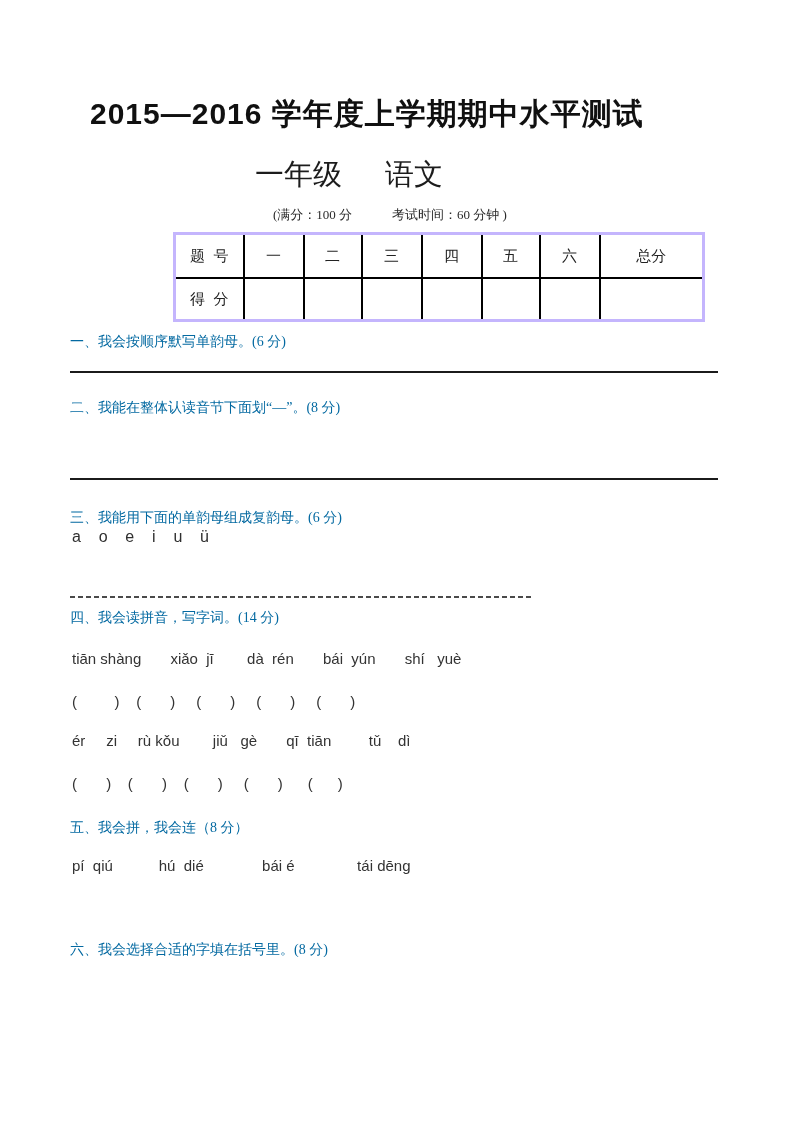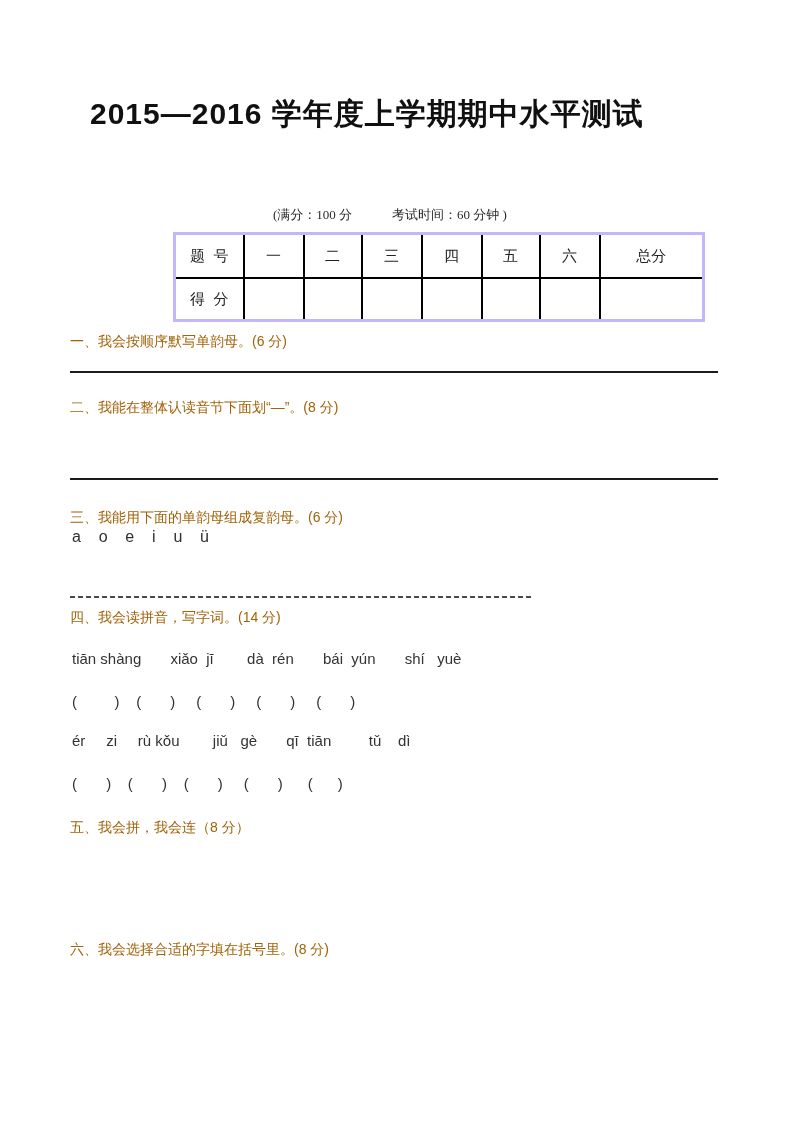--- a/index.html
+++ b/index.html
@@ -26,22 +26,22 @@
     table-layout:fixed;width:529px;
   }
   table.score{border:3px solid #c4b5fd;}
   table.score td{
     border:2px solid #000;text-align:center;vertical-align:middle;
     font-size:15px;color:#222;white-space:pre;padding:0;
   }
   tr.row-head td{height:42px;}
   tr.row-score td{height:40px;}
   .heading{
-    left:70px;font-size:14px;color:#a16207;
-    font-family:Liberation Sans, sans-serif;
+    left:70px;font-size:14px;color:#0369a1;
+    font-family:Liberation Serif, serif;
   }
   .pinyin{
     left:72px;font-size:15px;color:#333333;
     font-family:"Liberation Sans","DejaVu Sans",sans-serif;
   }
   .vowels{left:72px;font-size:16px;color:#2f2f2f;}
   .parens{left:72px;font-size:15px;color:#333333;}
   .hanzi-opts{
     left:72px;font-size:15px;color:#3a3a3a;
     font-family:"Liberation Serif","DejaVu Serif",serif;
@@ -55,20 +55,24 @@
     background:repeating-linear-gradient(90deg,#4a4a4a 0 5px,transparent 5px 8px);
   }
 </style>
 </head>
 <body>
 
 <div class="page">
 
   <div class="abs title">2015—2016 学年度上学期期中水平测试</div>
 
+  <div class="abs subtitle">
+    <span>一年级</span>
+    <span>语文</span>
+  </div>
 
   <div class="abs info">
     <span>(满分：100 分</span>
     <span>考试时间：60 分钟 )</span>
   </div>
 
   <table class="score">
     <colgroup>
       <col style="width:69px">
         <col style="width:60px">
@@ -113,17 +117,18 @@
   <div class="abs pinyin vowels" style="top:528px">a    o    e    i    u    ü</div>
   <div class="dashline" style="top:596px"></div>
 
   <div class="abs heading" style="top:609px">四、我会读拼音，写字词。(14 分)</div>
   <div class="abs pinyin" style="top:650px">tiān shàng       xiǎo  jī        dà  rén       bái  yún       shí   yuè</div>
   <div class="abs pinyin parens" style="top:693px">(         )    (       )     (       )     (       )     (       )</div>
   <div class="abs pinyin" style="top:732px">ér     zi     rù kǒu        jiǔ   gè       qī  tiān         tǔ    dì</div>
   <div class="abs pinyin parens" style="top:775px">(       )    (       )    (       )     (       )      (      )</div>
 
   <div class="abs heading" style="top:819px">五、我会拼，我会连（8 分）</div>
+  <div class="abs pinyin" style="top:857px">pí  qiú           hú  dié              bái é               tái dēng</div>
 
   <div class="abs heading" style="top:941px">六、我会选择合适的字填在括号里。(8 分)</div>
   <div class="abs hanzi-opts" style="top:979px">木         目</div>
 
 </div>
 
 </body></html>

